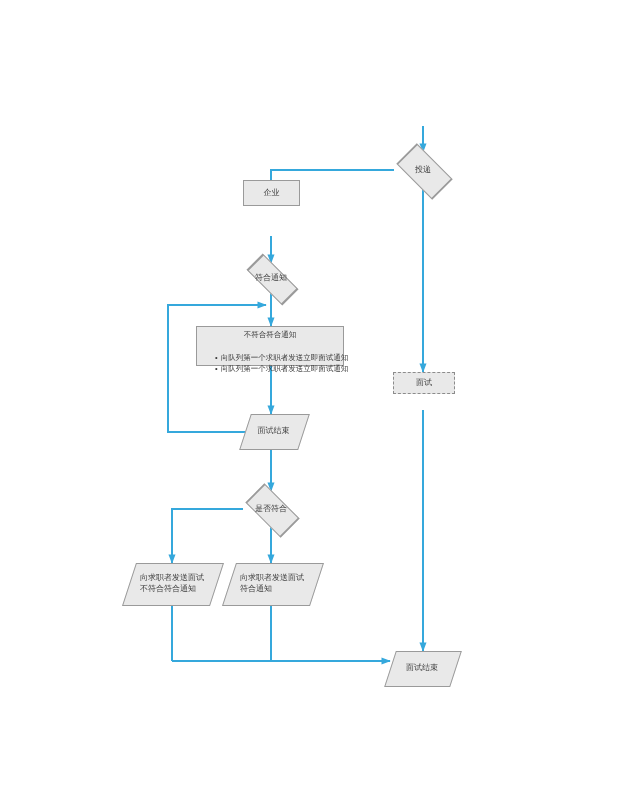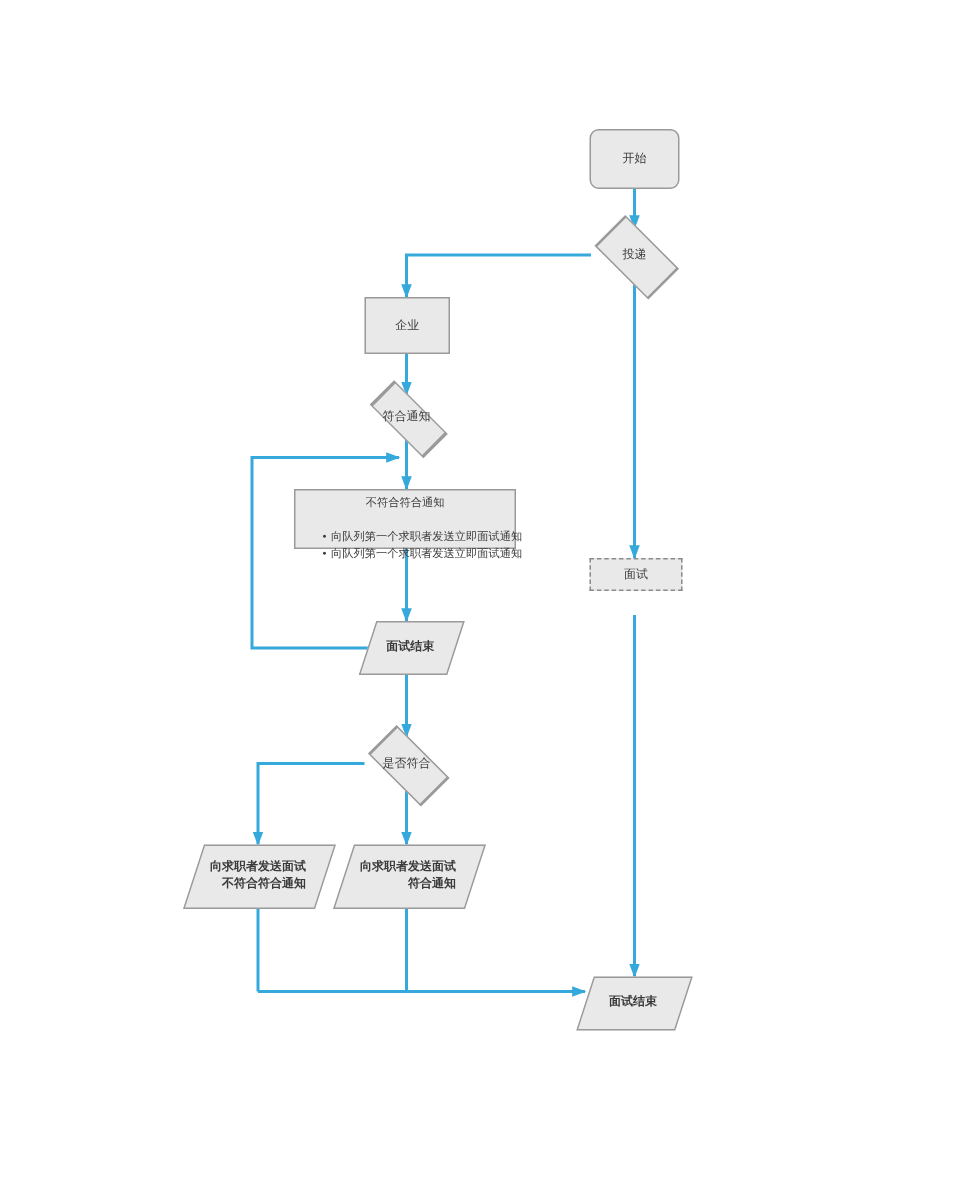--- a/index.html
+++ b/index.html
@@ -93,23 +93,22 @@
     background: #e9e9e9;
     border: 1px solid #9a9a9a;
     transform: skewX(-18deg);
   }
   .para .label {
     position: relative;
     z-index: 2;
     color: #3a3a3a;
     font-size: 8px;
     line-height: 1.35;
-    text-align: right;
+    text-align: left;
     white-space: pre-line;
-    font-weight: bold;
   }
 
   
   .notebox {
     position: absolute;
     box-sizing: border-box;
     background: #e9e9e9;
     border: 1px solid #9a9a9a;
     padding: 3px 6px 4px 6px;
     color: #3a3a3a;
@@ -170,30 +169,27 @@
       <path d="M 172 604 L 172 661"></path>
 
       <path d="M 271 604 L 271 661"></path>
 
       <path d="M 172 661 L 390 661" marker-end="url(#arrow)"></path>
 
       <path d="M 423 410 L 423 651" marker-end="url(#arrow)"></path>
     </g>
   </svg>
 
-  <div class="node rounded" style="left:393px; top:86px; width:60px; height:40px;">
-    <span class="label">开始</span>
-  </div>
 
   <div class="diamond" style="left:390px; top:151px; width:66px; height:38px;">
     <span class="shape" style="width:27px; height:27px; margin-left:-13.5px; margin-top:-13.5px; transform: rotate(45deg) scaleX(1.75) scaleY(1.0);"></span>
     <span class="label">投递</span>
   </div>
 
-  <div class="node" style="left:243px; top:198px; width:57px; height:38px;">
+  <div class="node" style="left:243px; top:180px; width:57px; height:26px;">
     <span class="label">企业</span>
   </div>
 
   <div class="diamond" style="left:238px; top:263px; width:66px; height:30px;">
     <span class="shape" style="width:21px; height:21px; margin-left:-10.5px; margin-top:-10.5px; transform: rotate(45deg) scaleX(2.2) scaleY(1.0);"></span>
     <span class="label">符合通知</span>
   </div>
 
   <div class="notebox" style="left:196px; top:326px; width:148px; height:40px;">
     <div class="note-title">不符合符合通知</div>

